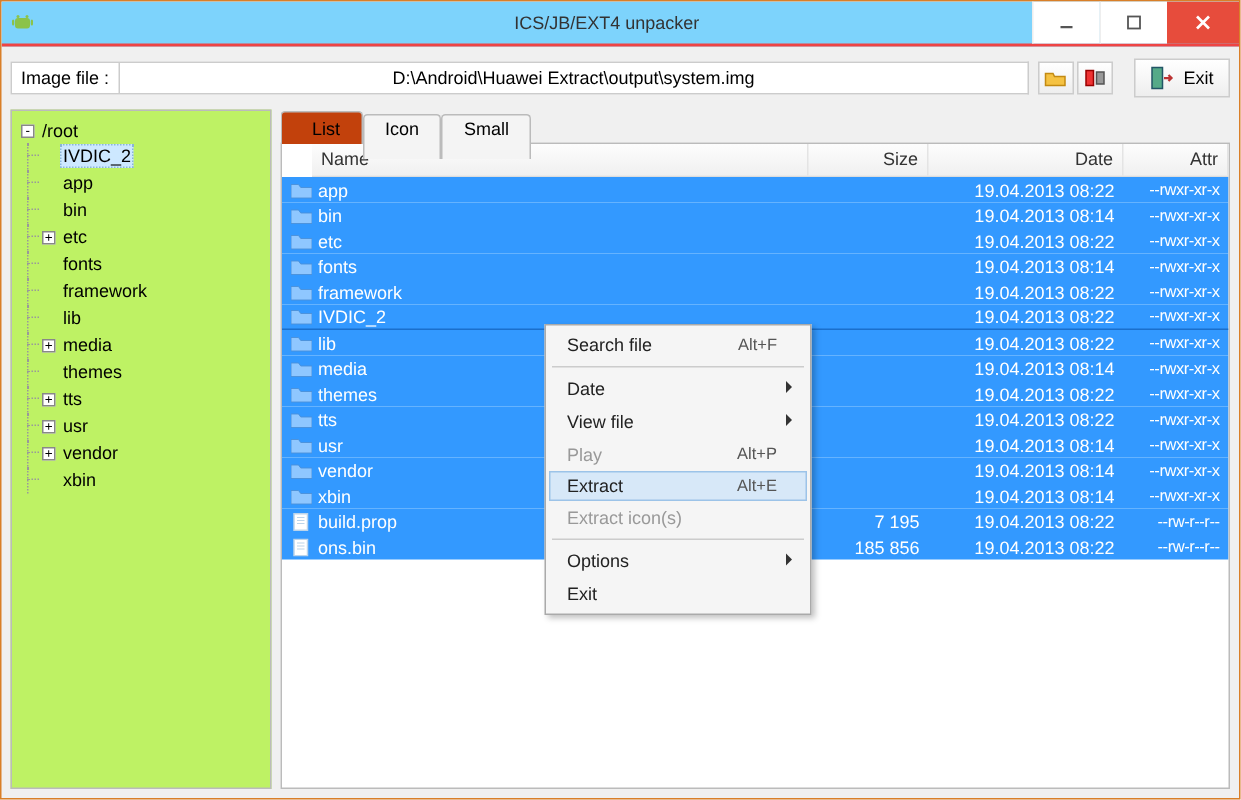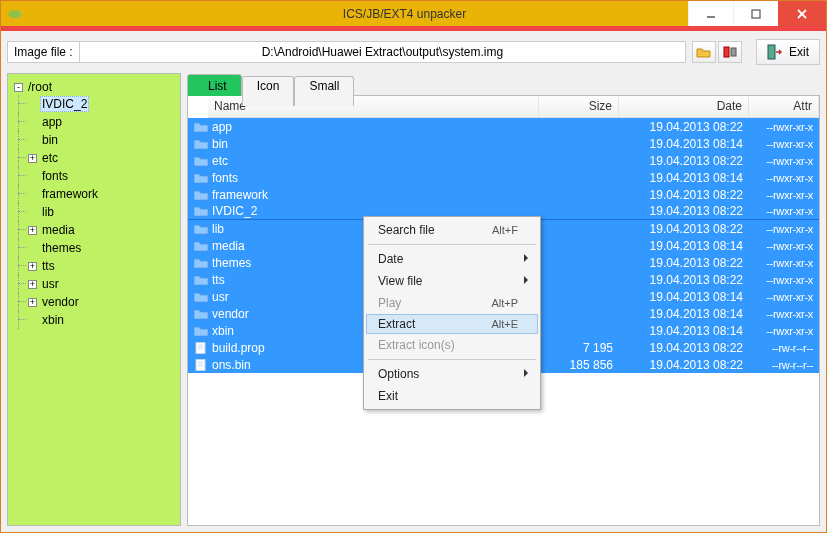--- a/index.html
+++ b/index.html
@@ -8,22 +8,22 @@
     font-family: "Segoe UI", Tahoma, sans-serif;
     font-size: 12px;
     background: #f0f0f0;
     width: 827px;
     height: 533px;
     overflow: hidden;
     border: 1px solid #d97f28;
   }
   .titlebar {
     height: 30px;
-    background: #eab308;
-    border-bottom: 5px solid #ef4444;
+    background: #7dd3fc;
+    border-bottom: 2px solid #ef4444;
     display: flex;
     align-items: center;
     position: relative;
     justify-content: center;
   }
   .titlebar .app-icon {
     width: 16px; height: 16px;
     margin-left: 6px;
     color: #8bc34a;
   }
@@ -149,21 +149,21 @@
     border-bottom: none;
     background: #f4f4f4;
     margin-right: 0;
     position: relative;
     top: 2px;
     height: 30px;
     line-height: 14px;
     border-radius: 3px 3px 0 0;
   }
   .tab.active {
-    background: #22c55e;
+    background: #c2410c;
     top: 0;
     height: 22px;
     line-height: 18px;
     z-index: 3;
     padding-left: 20px;
   }
   .list-container {
     flex: 1;
     border: 1px solid #bbb;
     background: #fff;

